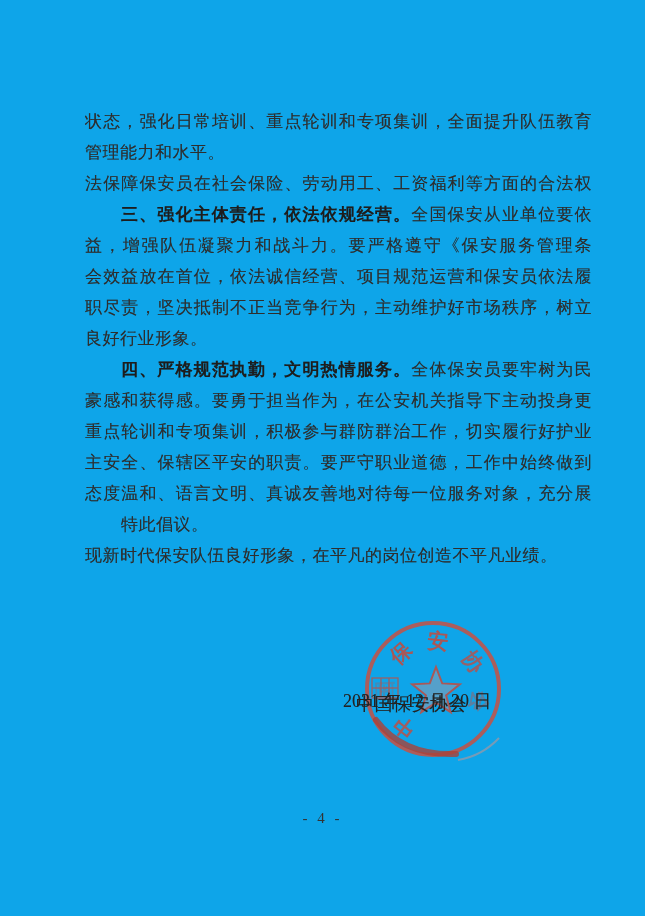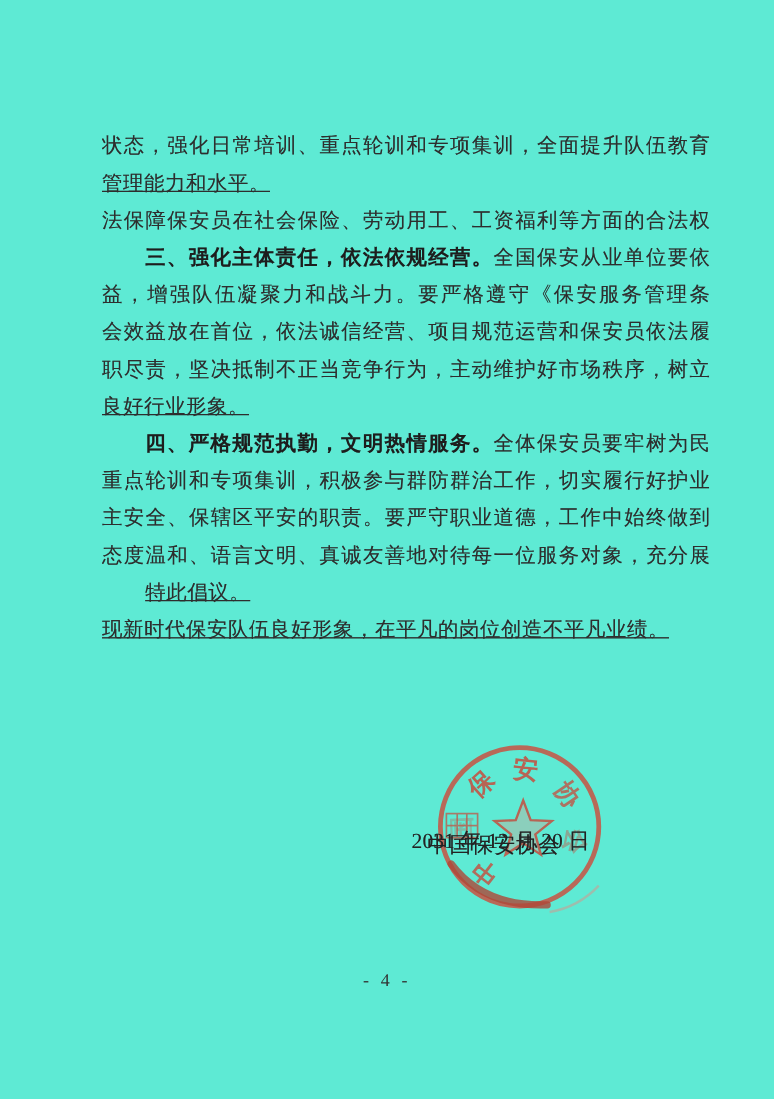--- a/index.html
+++ b/index.html
@@ -1,40 +1,40 @@
 <!DOCTYPE html>
 <html><head>
 <meta charset="utf-8">
 <style>
   html,body { margin:0; padding:0; background:#e9e9e9; }
   .page {
     position:relative;
     width:645px; height:916px;
     margin:0 auto;
-    background:#5eead4;
+    background:#0ea5e9;
     font-family:"Liberation Serif","DejaVu Serif",serif;
     color:#2e2e2e;
     overflow:hidden;
   }
   .body-text {
     position:absolute;
     left:85px; top:106px; width:507px;
     font-size:17px;
     line-height:31px;
     text-justify:inter-character;
   }
   .line {
     height:31px;
     overflow:hidden;
     text-align:justify;
     text-align-last:justify;
     letter-spacing:0.5px;
     text-shadow:0 0 0.5px rgba(40,40,40,0.45);
   }
-  .line.nofill { text-align-last:left;text-decoration:underline; }
+  .line.nofill { text-align-last:left; }
   .line.indent { text-indent:36px; }
   .lead {
     font-family:"Liberation Sans","DejaVu Sans",sans-serif;
     font-weight:bold;
     color:#1d1d1d;
   }
   .sig-org, .sig-date {
     position:absolute;
     font-size:18px;
     color:#232323;
@@ -76,20 +76,21 @@
   <div class="body-text" id="body-text">
       <div class="line"><span>状态，强化日常培训、重点轮训和专项集训，全面提升队伍教育</span></div>
       <div class="line nofill"><span>管理能力和水平。</span></div>
       <div class="line"><span>法保障保安员在社会保险、劳动用工、工资福利等方面的合法权</span></div>
       <div class="line indent"><b class="lead">三、强化主体责任，依法依规经营。</b><span>全国保安从业单位要依</span></div>
       <div class="line"><span>益，增强队伍凝聚力和战斗力。要严格遵守《保安服务管理条例》</span></div>
       <div class="line"><span>会效益放在首位，依法诚信经营、项目规范运营和保安员依法履</span></div>
       <div class="line"><span>职尽责，坚决抵制不正当竞争行为，主动维护好市场秩序，树立</span></div>
       <div class="line nofill"><span>良好行业形象。</span></div>
       <div class="line indent"><b class="lead">四、严格规范执勤，文明热情服务。</b><span>全体保安员要牢树为民</span></div>
+      <div class="line"><span>豪感和获得感。要勇于担当作为，在公安机关指导下主动投身更</span></div>
       <div class="line"><span>重点轮训和专项集训，积极参与群防群治工作，切实履行好护业</span></div>
       <div class="line"><span>主安全、保辖区平安的职责。要严守职业道德，工作中始终做到</span></div>
       <div class="line"><span>态度温和、语言文明、真诚友善地对待每一位服务对象，充分展</span></div>
       <div class="line nofill indent"><span>特此倡议。</span></div>
       <div class="line nofill"><span>现新时代保安队伍良好形象，在平凡的岗位创造不平凡业绩。</span></div>
     </div>
 
   <div class="seal">
     <svg width="150" height="150" viewBox="0 0 150 150">
       <circle cx="75" cy="75" r="66" fill="none" stroke="#cb4f3f" stroke-width="4" opacity="0.9"></circle>

